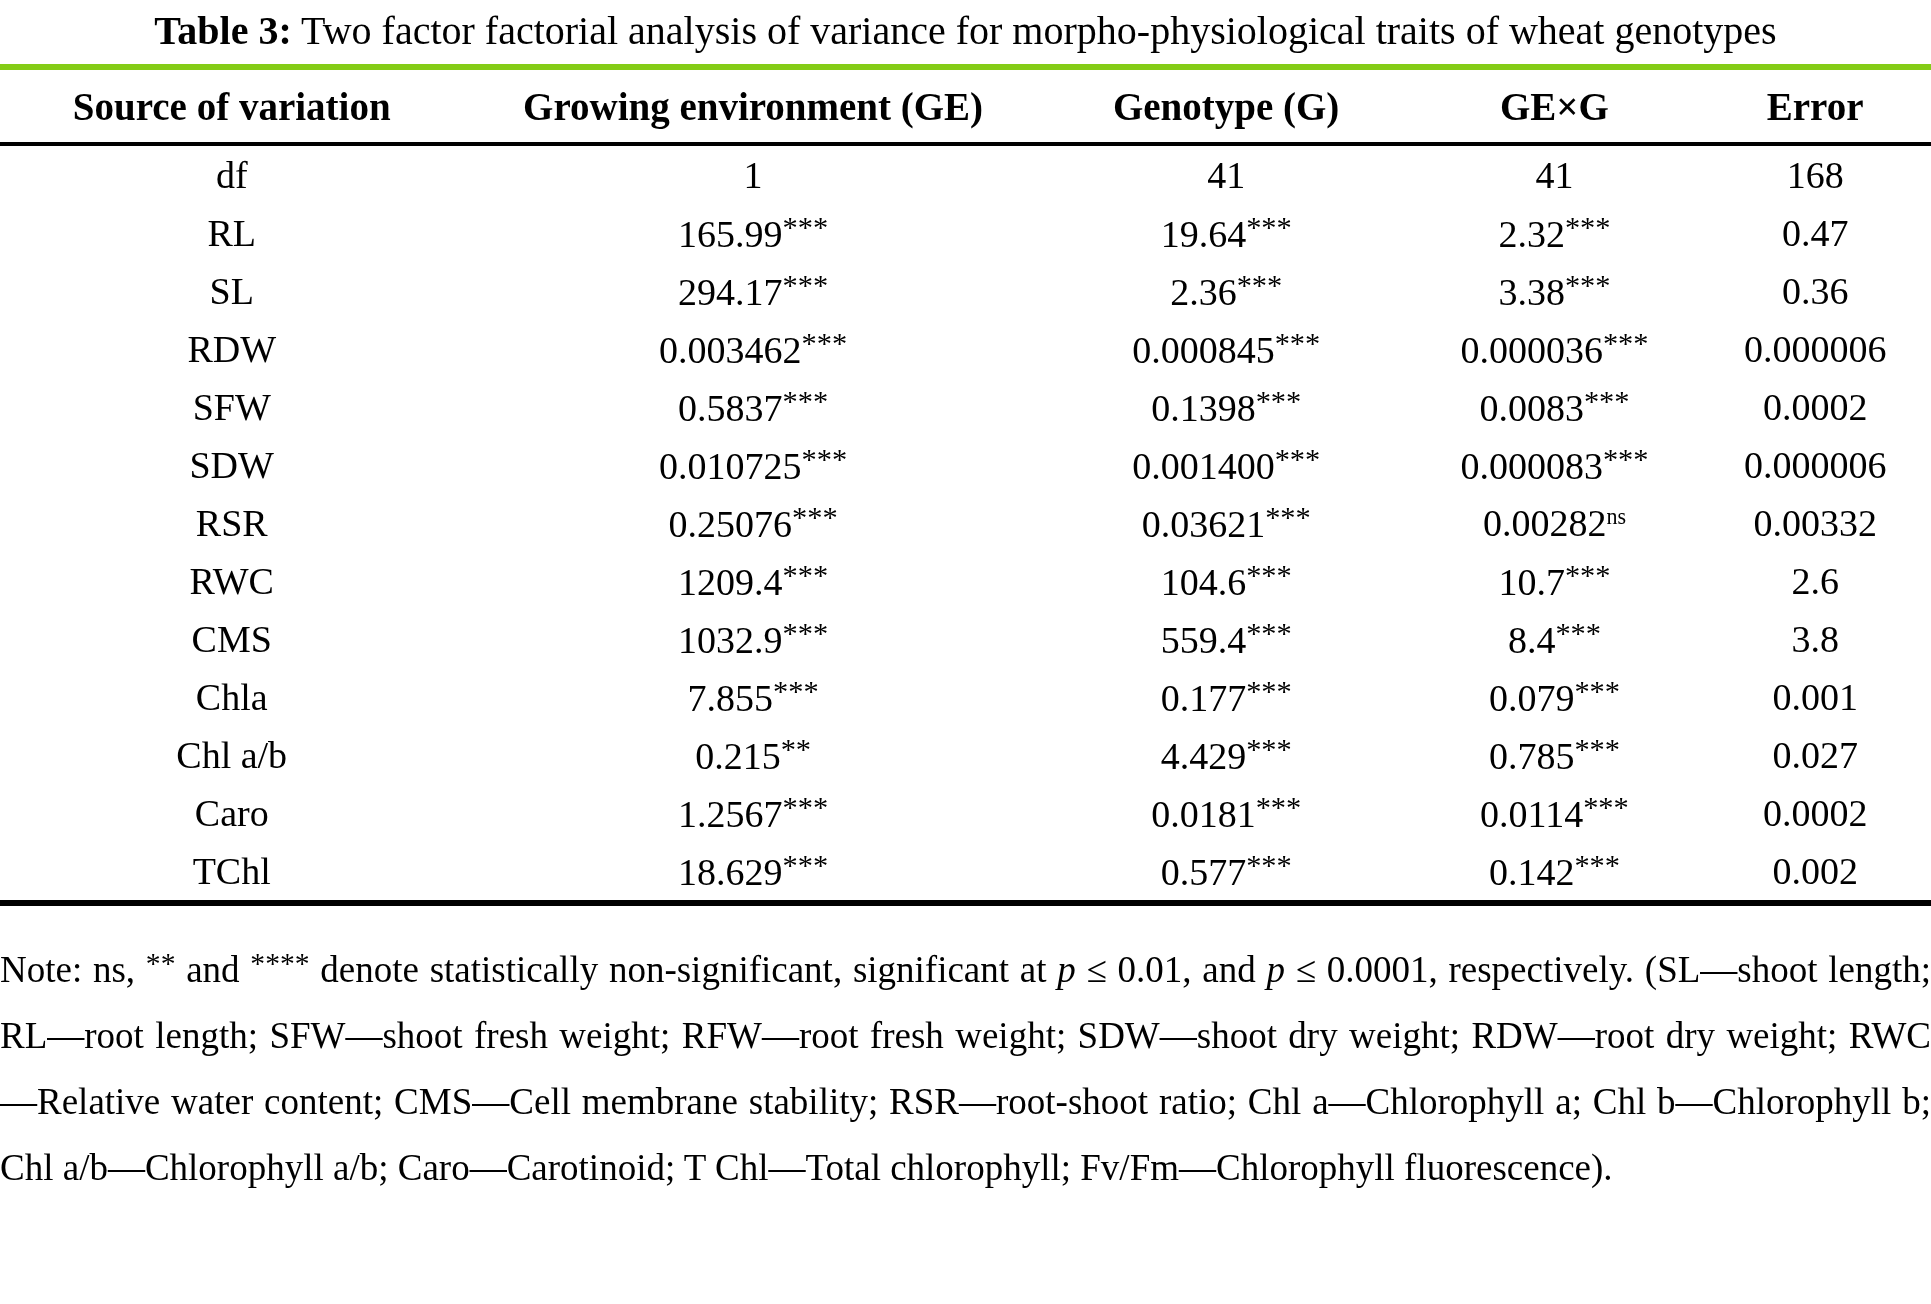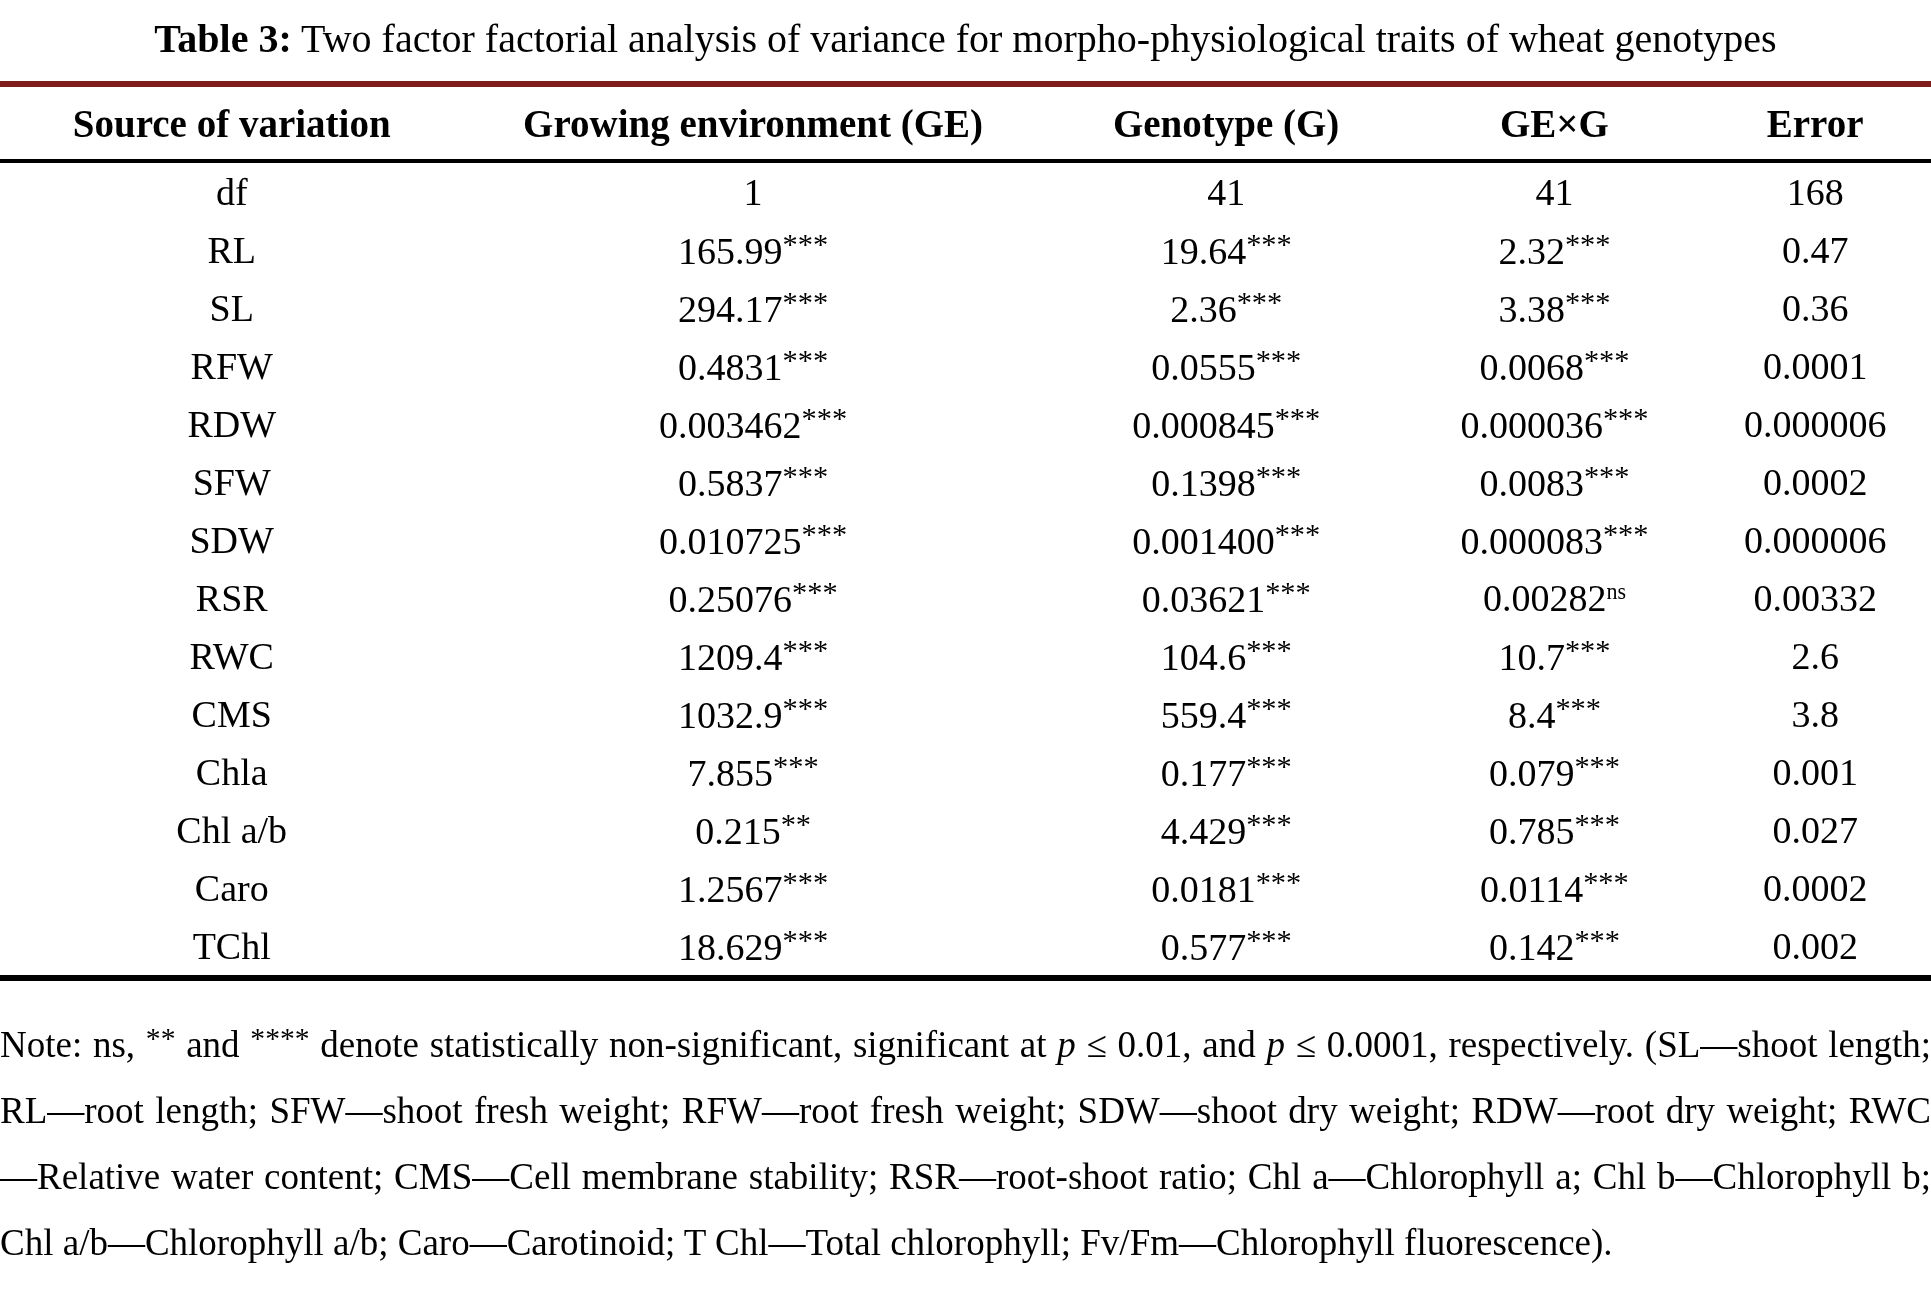--- a/index.html
+++ b/index.html
@@ -9,34 +9,33 @@
     height: 1304px;
     background: #ffffff;
     color: #000000;
     font-family: "Liberation Serif", "DejaVu Serif", serif;
     overflow: hidden;
     box-sizing: border-box;
   }
   .title {
     height: 64px;
     box-sizing: border-box;
-    padding-top: 16px;
+    padding-top: 8px;
     text-align: center;
     font-size: 40px;
     line-height: 46px;
     white-space: nowrap;
   }
   .title .bold { font-weight: bold; }
   table.anova {
     width: 100%;
     border-collapse: collapse;
-    border-top: 6px solid #7f1d1d;
+    border-top: 6px solid #84cc16;
     border-bottom: 6px solid #000;
     table-layout: fixed;
-    margin-top: 17px;
   }
   table.anova thead th {
     font-weight: bold;
     font-size: 39px;
     height: 72px;
     text-align: center;
     vertical-align: middle;
     border-bottom: 4px solid #000;
     padding: 0;
     white-space: nowrap;
@@ -109,27 +108,20 @@
           <td><span>0.47</span></td>
         </tr>
         <tr>
           <td>SL</td>
           <td><span>294.17</span><span class="sup">***</span></td>
           <td><span>2.36</span><span class="sup">***</span></td>
           <td><span>3.38</span><span class="sup">***</span></td>
           <td><span>0.36</span></td>
         </tr>
         <tr>
-          <td>RFW</td>
-          <td><span>0.4831</span><span class="sup">***</span></td>
-          <td><span>0.0555</span><span class="sup">***</span></td>
-          <td><span>0.0068</span><span class="sup">***</span></td>
-          <td><span>0.0001</span></td>
-        </tr>
-        <tr>
           <td>RDW</td>
           <td><span>0.003462</span><span class="sup">***</span></td>
           <td><span>0.000845</span><span class="sup">***</span></td>
           <td><span>0.000036</span><span class="sup">***</span></td>
           <td><span>0.000006</span></td>
         </tr>
         <tr>
           <td>SFW</td>
           <td><span>0.5837</span><span class="sup">***</span></td>
           <td><span>0.1398</span><span class="sup">***</span></td>

